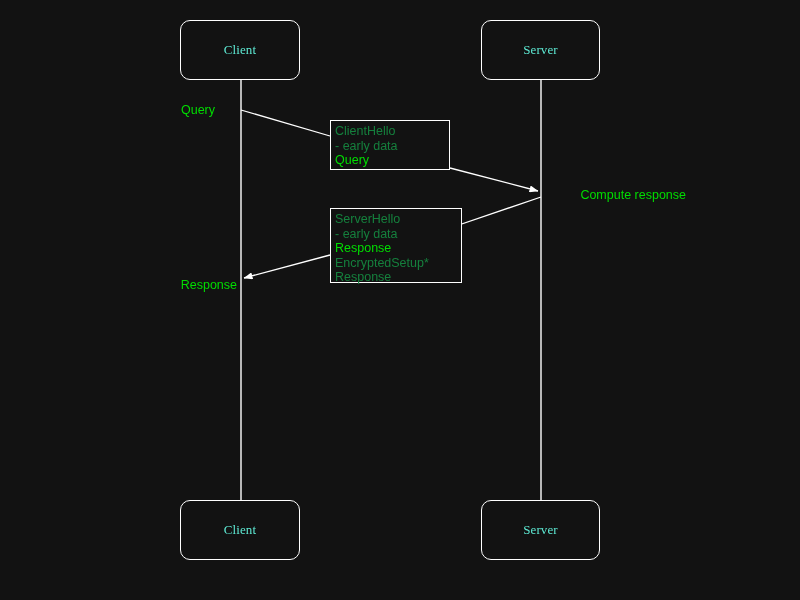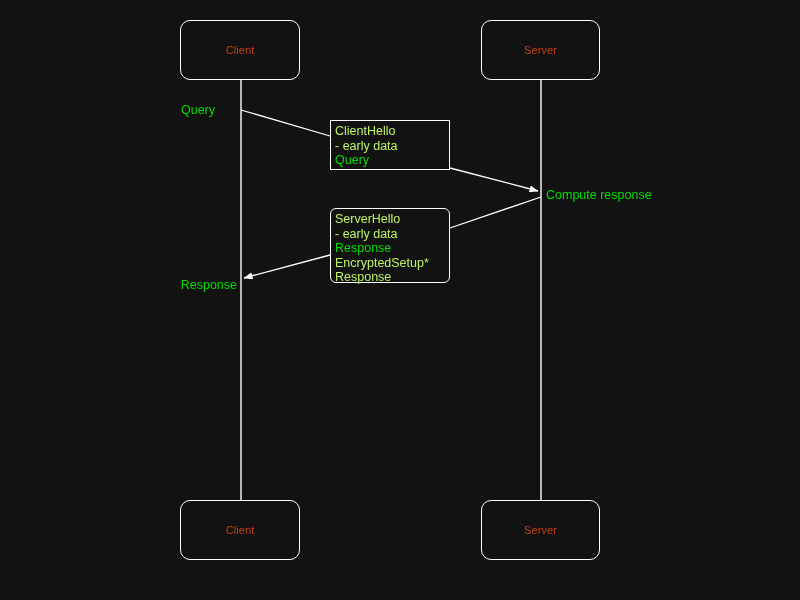--- a/index.html
+++ b/index.html
@@ -27,50 +27,51 @@
     position: absolute;
     box-sizing: border-box;
     border: 1.4px solid #ffffff;
     border-radius: 10px;
     background: #121212;
     display: flex;
     align-items: center;
     justify-content: center;
   }
   .actor-label {
-    color: #c2410c;
-    font-size: 11px;
-    font-family: Liberation Sans, sans-serif;
+    color: #5eead4;
+    font-size: 13px;
+    font-family: Liberation Serif, serif;
     letter-spacing: 0.1px;
     white-space: nowrap;
   }
   .msg-box {
     position: absolute;
     box-sizing: border-box;
     border: 1.3px solid #ffffff;
     background: #121212;
     padding: 3px 0 3px 4px;
   }
   .msg-line {
     font-size: 12.5px;
     line-height: 14.6px;
-    color: #bef264;
+    color: #15803d;
     white-space: nowrap;
     font-family: "Liberation Sans", sans-serif;
   }
   .msg-line.accent {
     color: #00dd00;
   }
   .side-label {
     position: absolute;
     font-size: 12.5px;
     color: #00dd00;
     white-space: nowrap;
     font-family: "Liberation Sans", sans-serif;
     line-height: 14px;
+    text-align: right;
   }
   .side-label.right-align {
     text-align: right;
   }
 </style>
 </head>
 <body>
 
 <div id="canvas">
 
@@ -105,21 +106,21 @@
       <div class="actor-box" style="left: 481px; top: 500px; width: 119px; height: 60px;">
         <span class="actor-label">Server</span>
       </div>
     </div>
   <div id="message-boxes-layer">
       <div class="msg-box" style="left: 330px; top: 120px; width: 120px; height: 50px;">
         <div class="msg-line">ClientHello</div>
         <div class="msg-line">- early data</div>
         <div class="msg-line accent">Query</div>
       </div>
-      <div class="msg-box" style="left: 330px; top: 208px; width: 120px; height: 75px; border-radius: 6px;">
+      <div class="msg-box" style="left: 330px; top: 208px; width: 132px; height: 75px;">
         <div class="msg-line">ServerHello</div>
         <div class="msg-line">- early data</div>
         <div class="msg-line accent">Response</div>
         <div class="msg-line">EncryptedSetup*</div>
         <div class="msg-line">Response</div>
       </div>
     </div>
   <div id="annotations-layer">
       <div class="side-label right-align" style="left: 160px; top: 103px; width: 55px;">Query</div>
       <div class="side-label" style="left: 546px; top: 188px; width: 140px;">Compute response</div>

